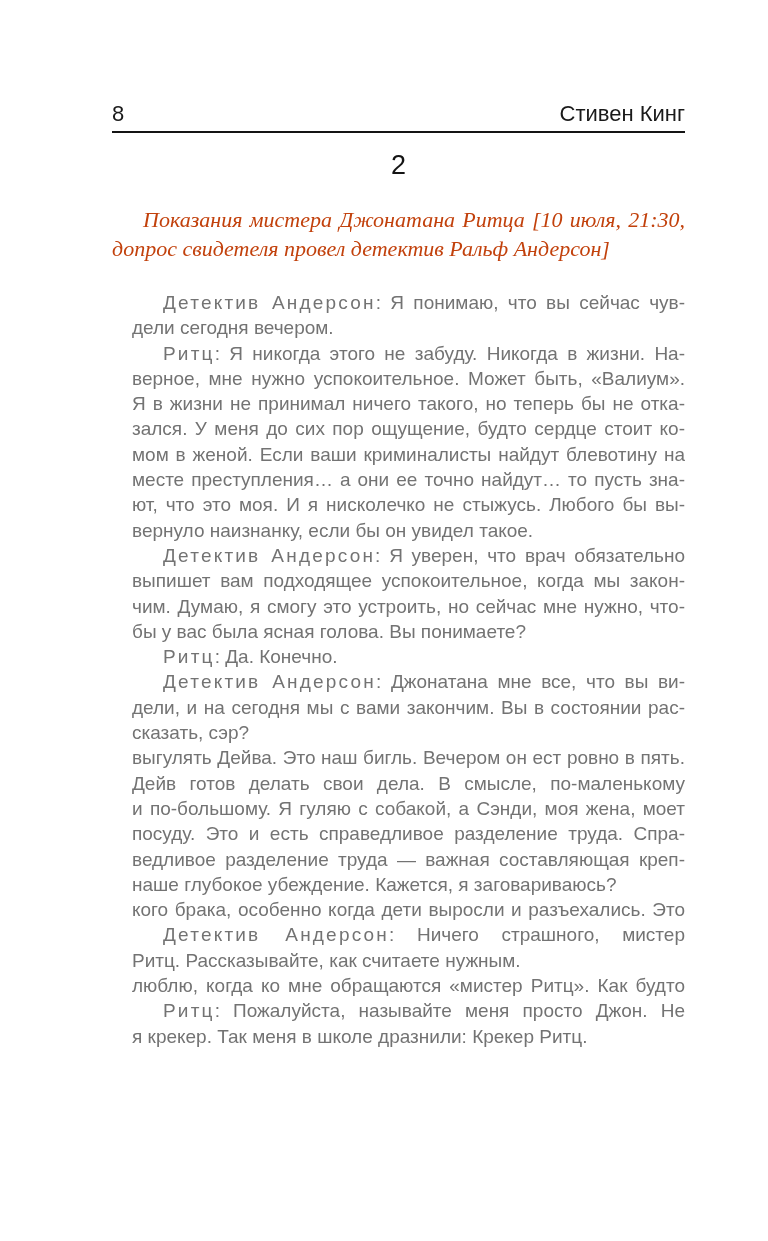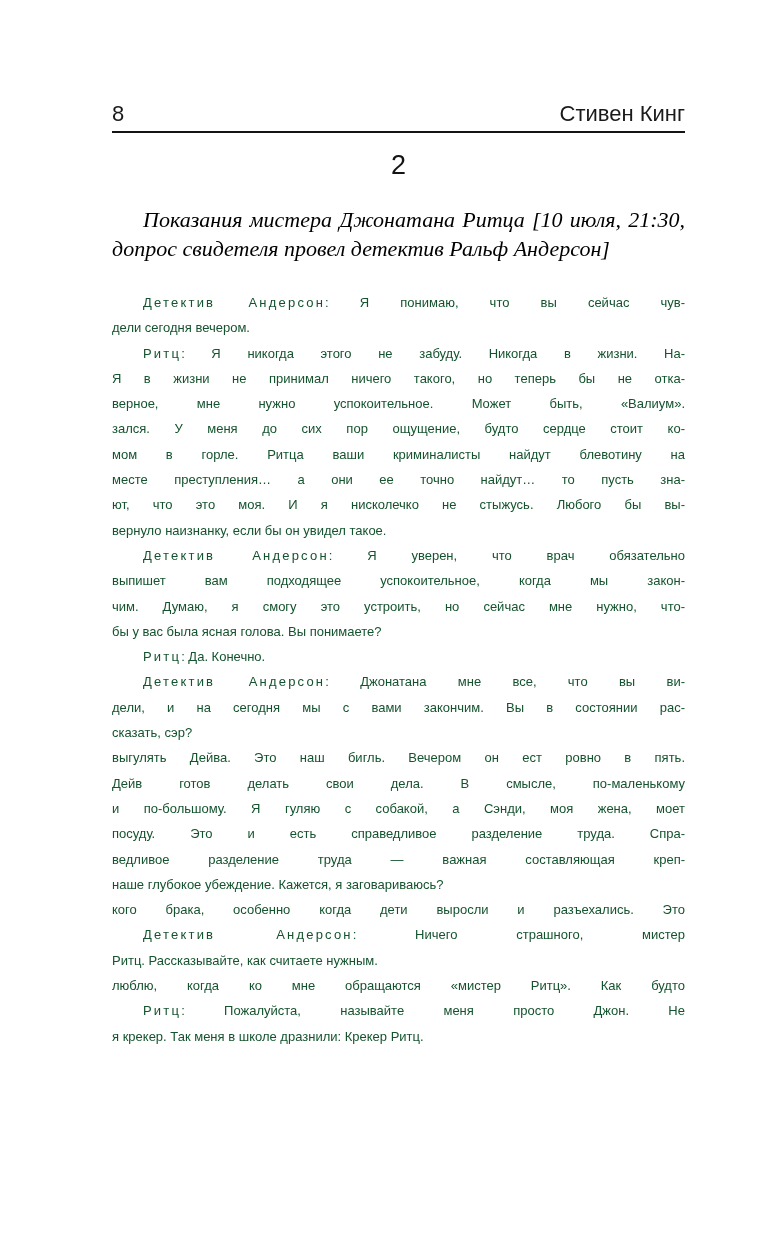--- a/index.html
+++ b/index.html
@@ -33,27 +33,28 @@
     font-size: 27px;
     line-height: 33px;
     color: #141414;
   }
   .epigraph {
     margin-top: 23px;
     font-family: "Liberation Serif", "DejaVu Serif", serif;
     font-style: italic;
     font-size: 22px;
     line-height: 29px;
-    color: #000000;
+    color: #c2410c;
   }
   .bodytext {
     margin-top: 27px;
-    font-size: 13px;
+    font-size: 19px;
     line-height: 25.3px;
-    color: #14532d;
+    color: #737373;
+    margin-left: 20px;
   }
   .para { margin: 0; }
   .line, .eline {
     text-align: justify;
     text-align-last: justify;
     overflow: hidden;
   }
   .line { height: 25.3px; }
   .eline { height: 29px; }
   .line.first, .eline.first { text-indent: 31px; }
@@ -81,24 +82,24 @@
 
     <div class="bodytext">
 
       <div class="para">
         <div class="line first"><span class="speaker">Детектив Андерсон</span><span>: Я понимаю, что вы сейчас чув-</span></div>
         <div class="line last"><span>дели сегодня вечером.</span></div>
       </div>
 
       <div class="para">
         <div class="line first"><span class="speaker">Ритц</span><span>: Я никогда этого не забуду. Никогда в жизни. На-</span></div>
+        <div class="line"><span>верное, мне нужно успокоительное. Может быть, «Валиум».</span></div>
         <div class="line"><span>Я в жизни не принимал ничего такого, но теперь бы не отка-</span></div>
-        <div class="line"><span>верное, мне нужно успокоительное. Может быть, «Валиум».</span></div>
         <div class="line"><span>зался. У меня до сих пор ощущение, будто сердце стоит ко-</span></div>
-        <div class="line"><span>мом в горле. Ритца ваши криминалисты найдут блевотину на</span></div>
+        <div class="line"><span>мом в женой. Если ваши криминалисты найдут блевотину на</span></div>
         <div class="line"><span>месте преступления… а они ее точно найдут… то пусть зна-</span></div>
         <div class="line"><span>ют, что это моя. И я нисколечко не стыжусь. Любого бы вы-</span></div>
         <div class="line last"><span>вернуло наизнанку, если бы он увидел такое.</span></div>
       </div>
 
       <div class="para">
         <div class="line first"><span class="speaker">Детектив Андерсон</span><span>: Я уверен, что врач обязательно</span></div>
         <div class="line"><span>выпишет вам подходящее успокоительное, когда мы закон-</span></div>
         <div class="line"><span>чим. Думаю, я смогу это устроить, но сейчас мне нужно, что-</span></div>
         <div class="line last"><span>бы у вас была ясная голова. Вы понимаете?</span></div>

